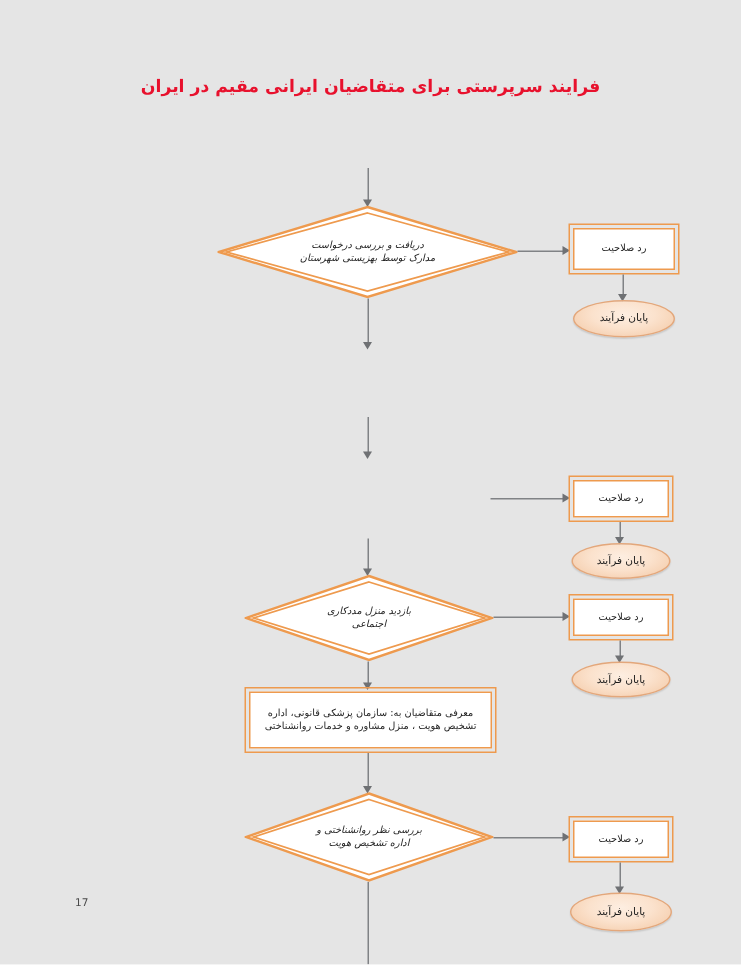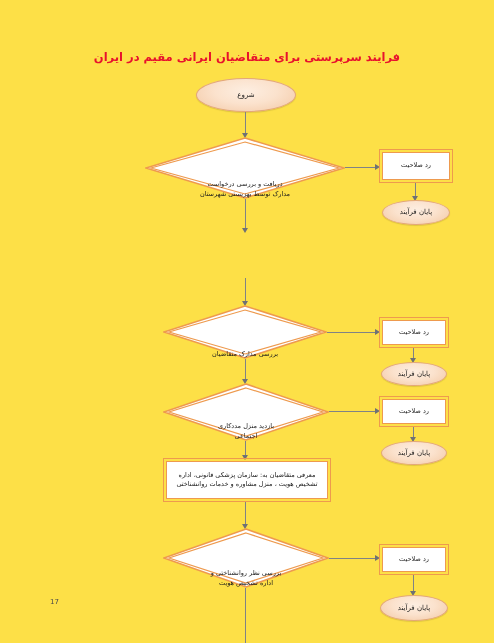--- a/index.html
+++ b/index.html
@@ -7,21 +7,21 @@
     padding: 0;
     background: #ffffff;
   }
   body {
     font-family: "DejaVu Sans", "Liberation Sans", sans-serif;
   }
   #page {
     position: relative;
     width: 494px;
     height: 643px;
-    background: #fde047;
+    background: #e5e5e5;
     overflow: hidden;
   }
 
   
   .title {
     position: absolute;
     left: 0;
     right: 0;
     top: 50px;
     text-align: center;
@@ -69,23 +69,24 @@
     display: flex;
     align-items: center;
     justify-content: center;
     font-size: 6.5px;
     padding: 2px 6px;
   }
 
   
   .diamond {
     display: flex;
-    align-items: flex-end;
+    align-items: center;
     justify-content: center;
     font-size: 6.5px;
+    font-style: italic;
   }
   .diamond svg {
     position: absolute;
     left: 0;
     top: 0;
     width: 100%;
     height: 100%;
     pointer-events: none;
   }
   .diamond .txt {
@@ -129,23 +130,20 @@
     direction: rtl;
   }
 </style>
 </head>
 <body>
 
 <div id="page">
 
   <div class="title">فرایند سرپرستی برای متقاضیان ایرانی مقیم در ایران</div>
 
-  <div class="node oval" style="left:196px; top:78px; width:100px; height:34px;">
-    <span class="txt">شروع</span>
-  </div>
 
   <div class="conn v" style="left:245px; top:112px; height:23px;"></div>
   <div class="arrowhead down" style="left:242px; top:133px;"></div>
 
   <div class="node diamond" style="left:145px; top:137px; width:200px; height:62px;">
     <svg viewBox="0 0 200 62" preserveAspectRatio="none">
       <polygon points="100,1 199,31 100,61 1,31" fill="#ffffff" stroke="#EE9A4E" stroke-width="1.6"></polygon>
       <polygon points="100,5 194,31 100,57 6,31" fill="none" stroke="#EE9A4E" stroke-width="1.2"></polygon>
     </svg>
     <span class="txt">
@@ -166,27 +164,20 @@
     <span class="txt">پایان فرآیند</span>
   </div>
 
   <div class="conn v" style="left:245px; top:199px; height:31px;"></div>
   <div class="arrowhead down" style="left:242px; top:228px;"></div>
 
 
   <div class="conn v" style="left:245px; top:278px; height:25px;"></div>
   <div class="arrowhead down" style="left:242px; top:301px;"></div>
 
-  <div class="node diamond" style="left:163px; top:305px; width:164px; height:54px;">
-    <svg viewBox="0 0 164 54" preserveAspectRatio="none">
-      <polygon points="82,1 163,27 82,53 1,27" fill="#ffffff" stroke="#EE9A4E" stroke-width="1.6"></polygon>
-      <polygon points="82,5 158,27 82,49 6,27" fill="none" stroke="#EE9A4E" stroke-width="1.2"></polygon>
-    </svg>
-    <span class="txt">بررسی مدارک متقاضیان</span>
-  </div>
 
   <div class="conn h" style="left:327px; top:332px; width:51px;"></div>
   <div class="arrowhead right" style="left:375px; top:329px;"></div>
 
   <div class="node rect" style="left:382px; top:320px; width:64px; height:25px;">
     <span class="txt">رد صلاحیت</span>
   </div>
   <div class="conn v" style="left:413px; top:348px; height:12px;"></div>
   <div class="arrowhead down" style="left:410px; top:358px;"></div>
   <div class="node oval" style="left:381px; top:362px; width:66px; height:24px;">

